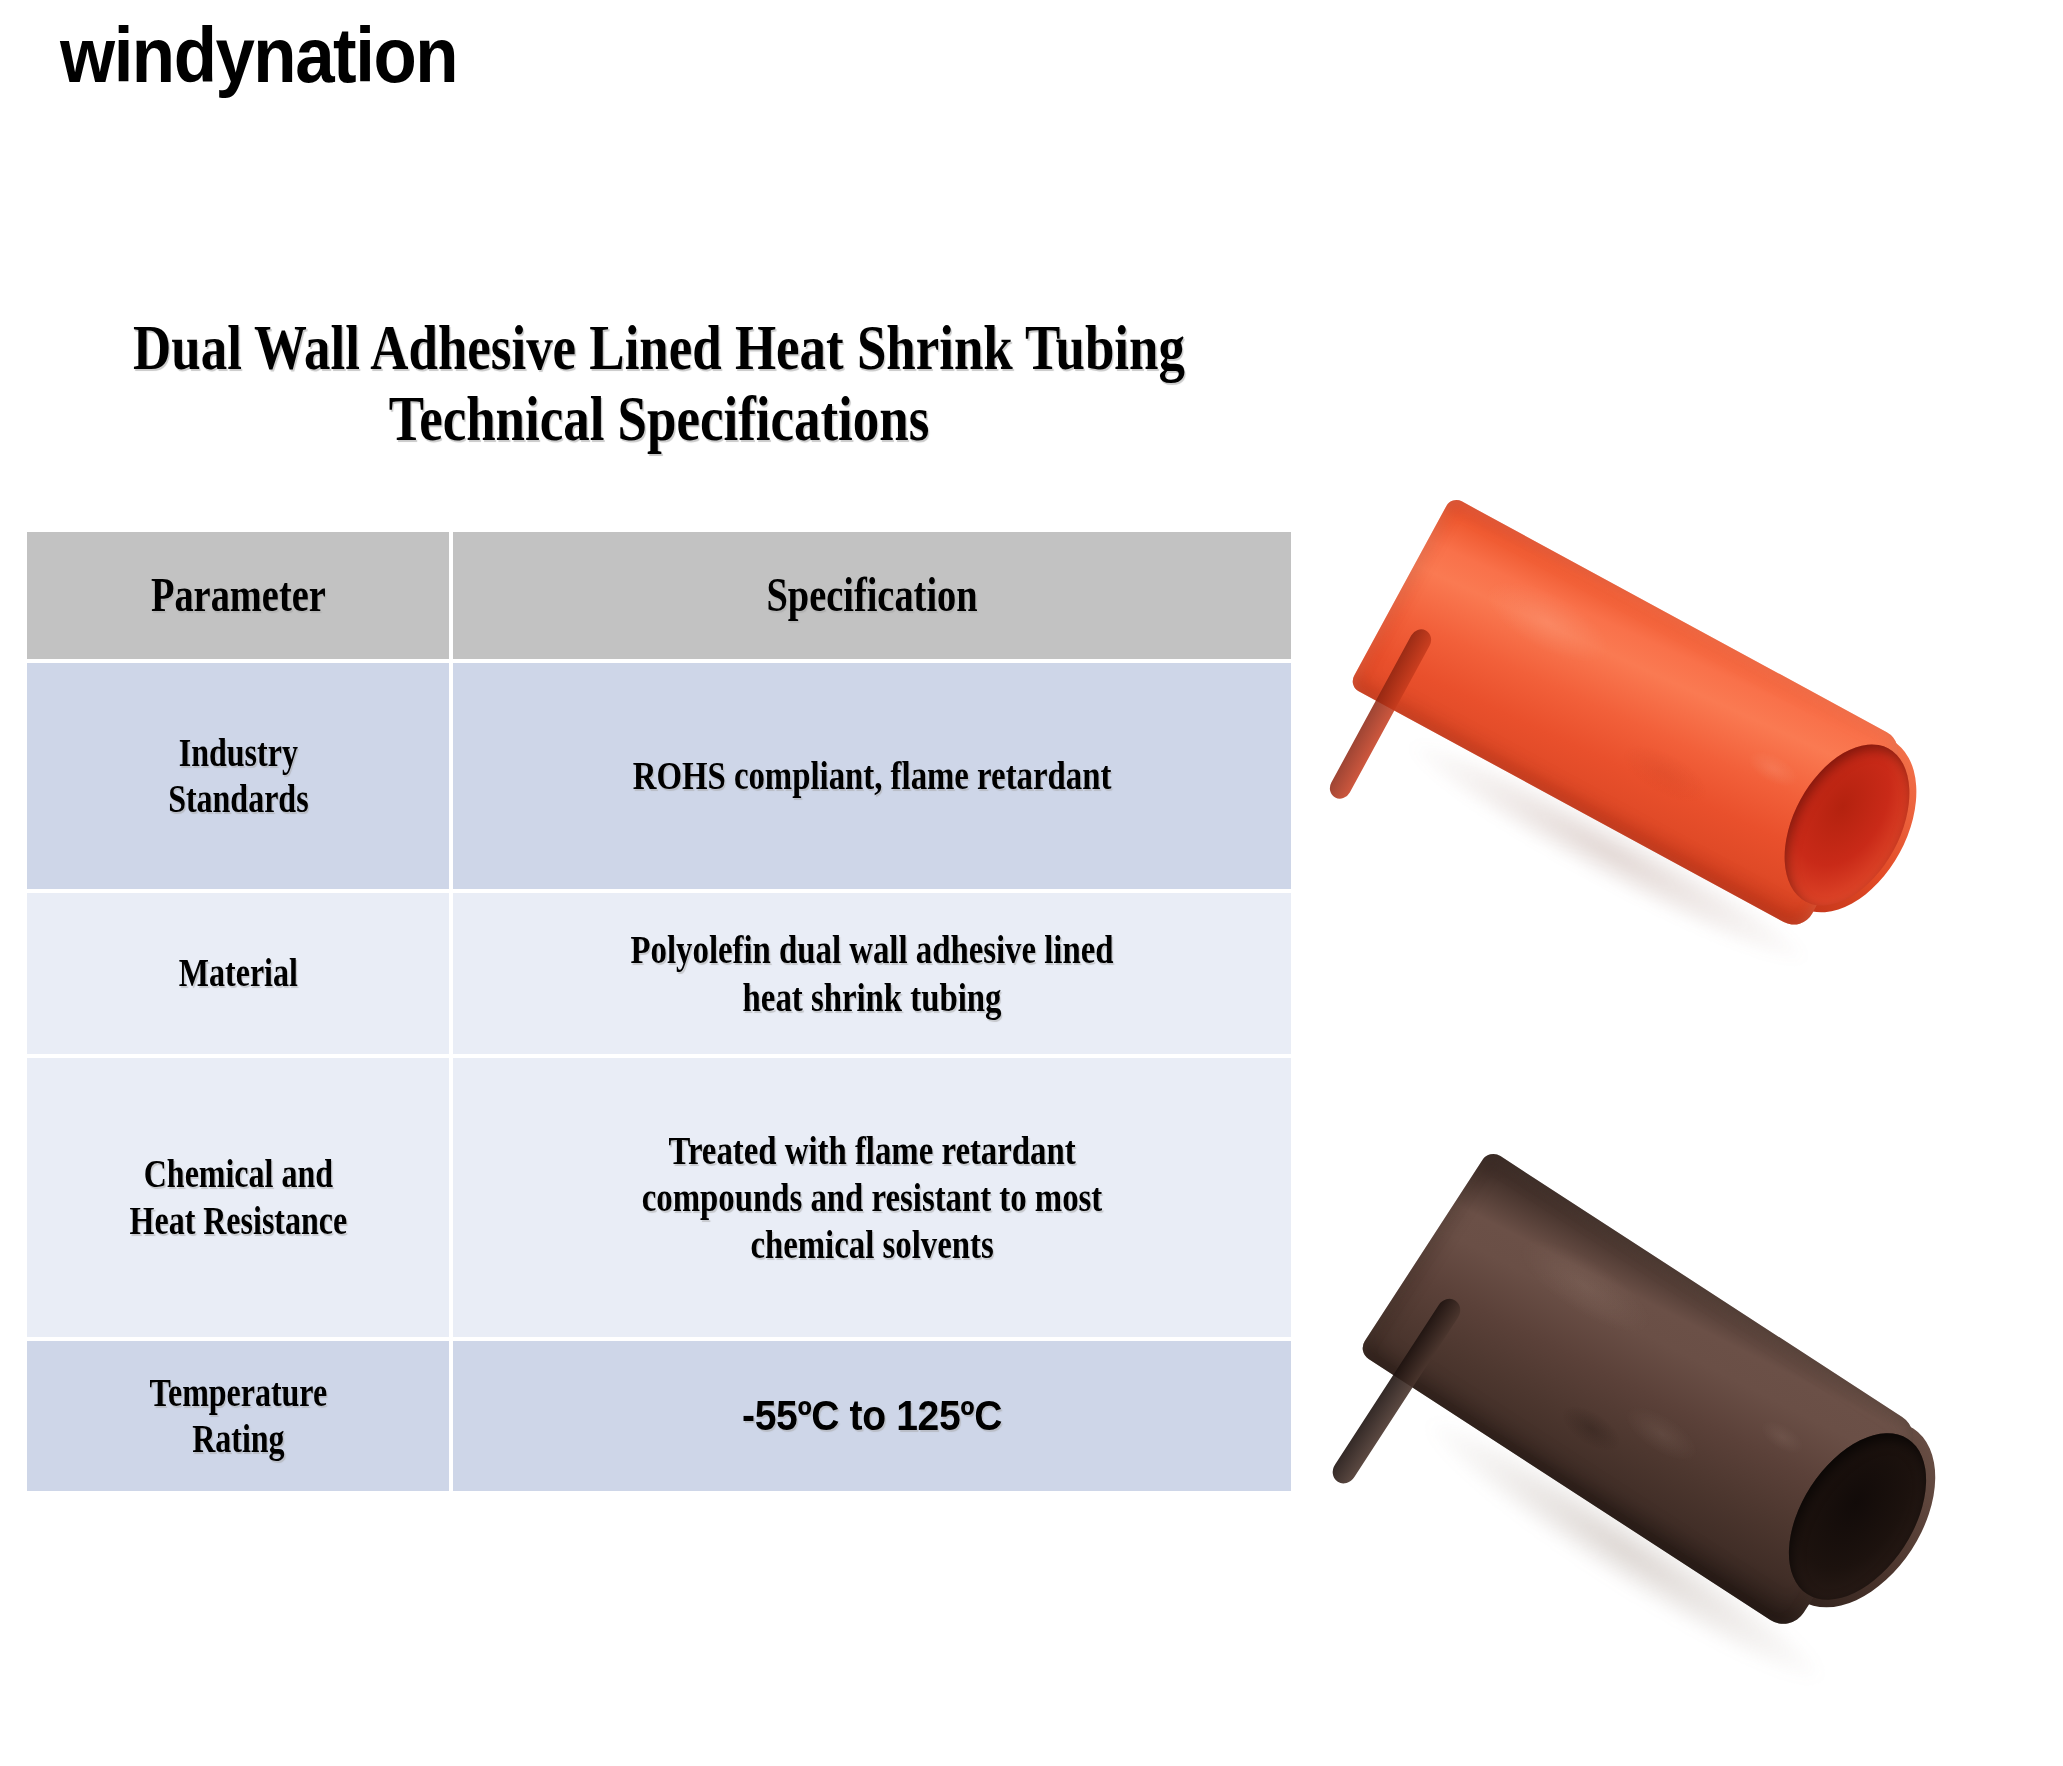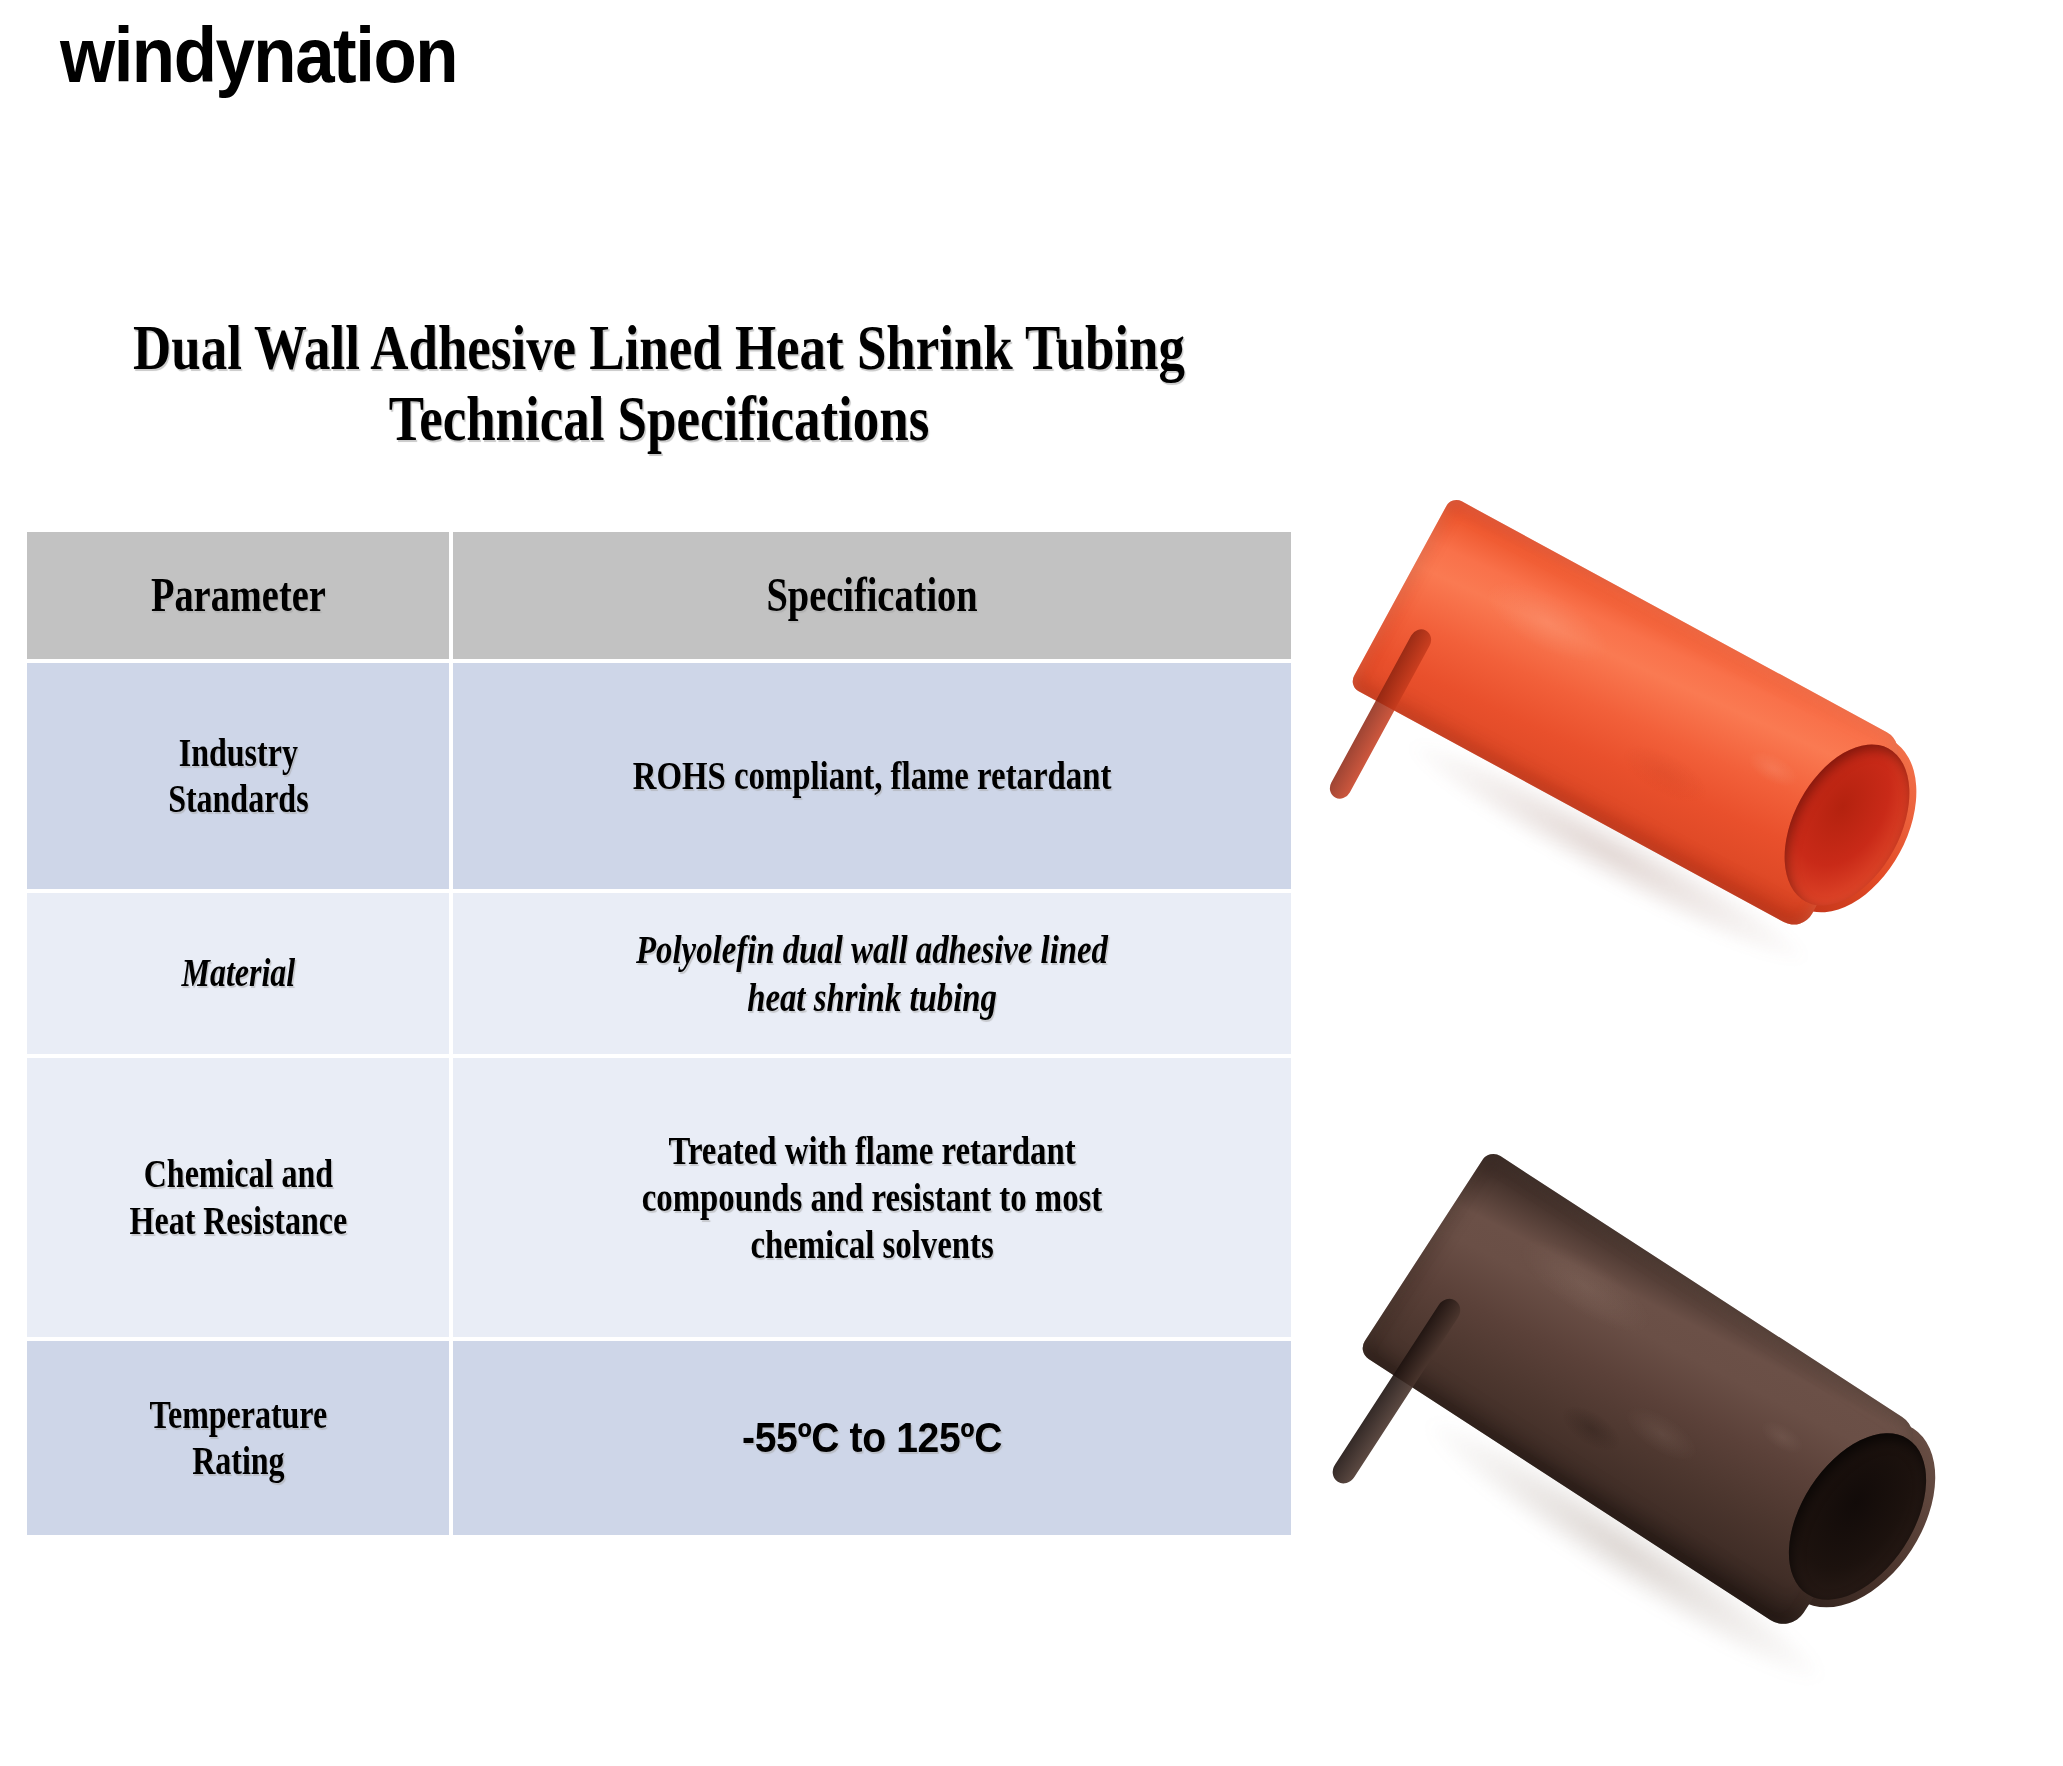--- a/index.html
+++ b/index.html
@@ -71,24 +71,24 @@
     line-height:1.18;
     white-space:pre-line;
   }
   thead .cell-inner{transform:scaleX(0.80);}
 
   tbody tr.band-dark td{background:#ced6e8;}
   tbody tr.band-light td{background:#e9edf6;}
 
   tbody td{font-size:37px;}
   .r-h1{height:226px;}
-  .r-h2{height:161px;font-style:italic;}
+  .r-h2{height:161px;}
   .r-h3{height:135px;}
   .r-h4{height:279px;border-radius:19px;}
-  .r-h5{height:194px;}
+  .r-h5{height:150px;}
   .r-h6{height:129px;}
 
   td.param .cell-inner{font-size:39px;}
   td.spec  .cell-inner{font-size:40px;}
 
   
   td.spec.sans .cell-inner{
     font-family:"Liberation Sans", sans-serif;
     font-weight:700;
     font-size:42px;

